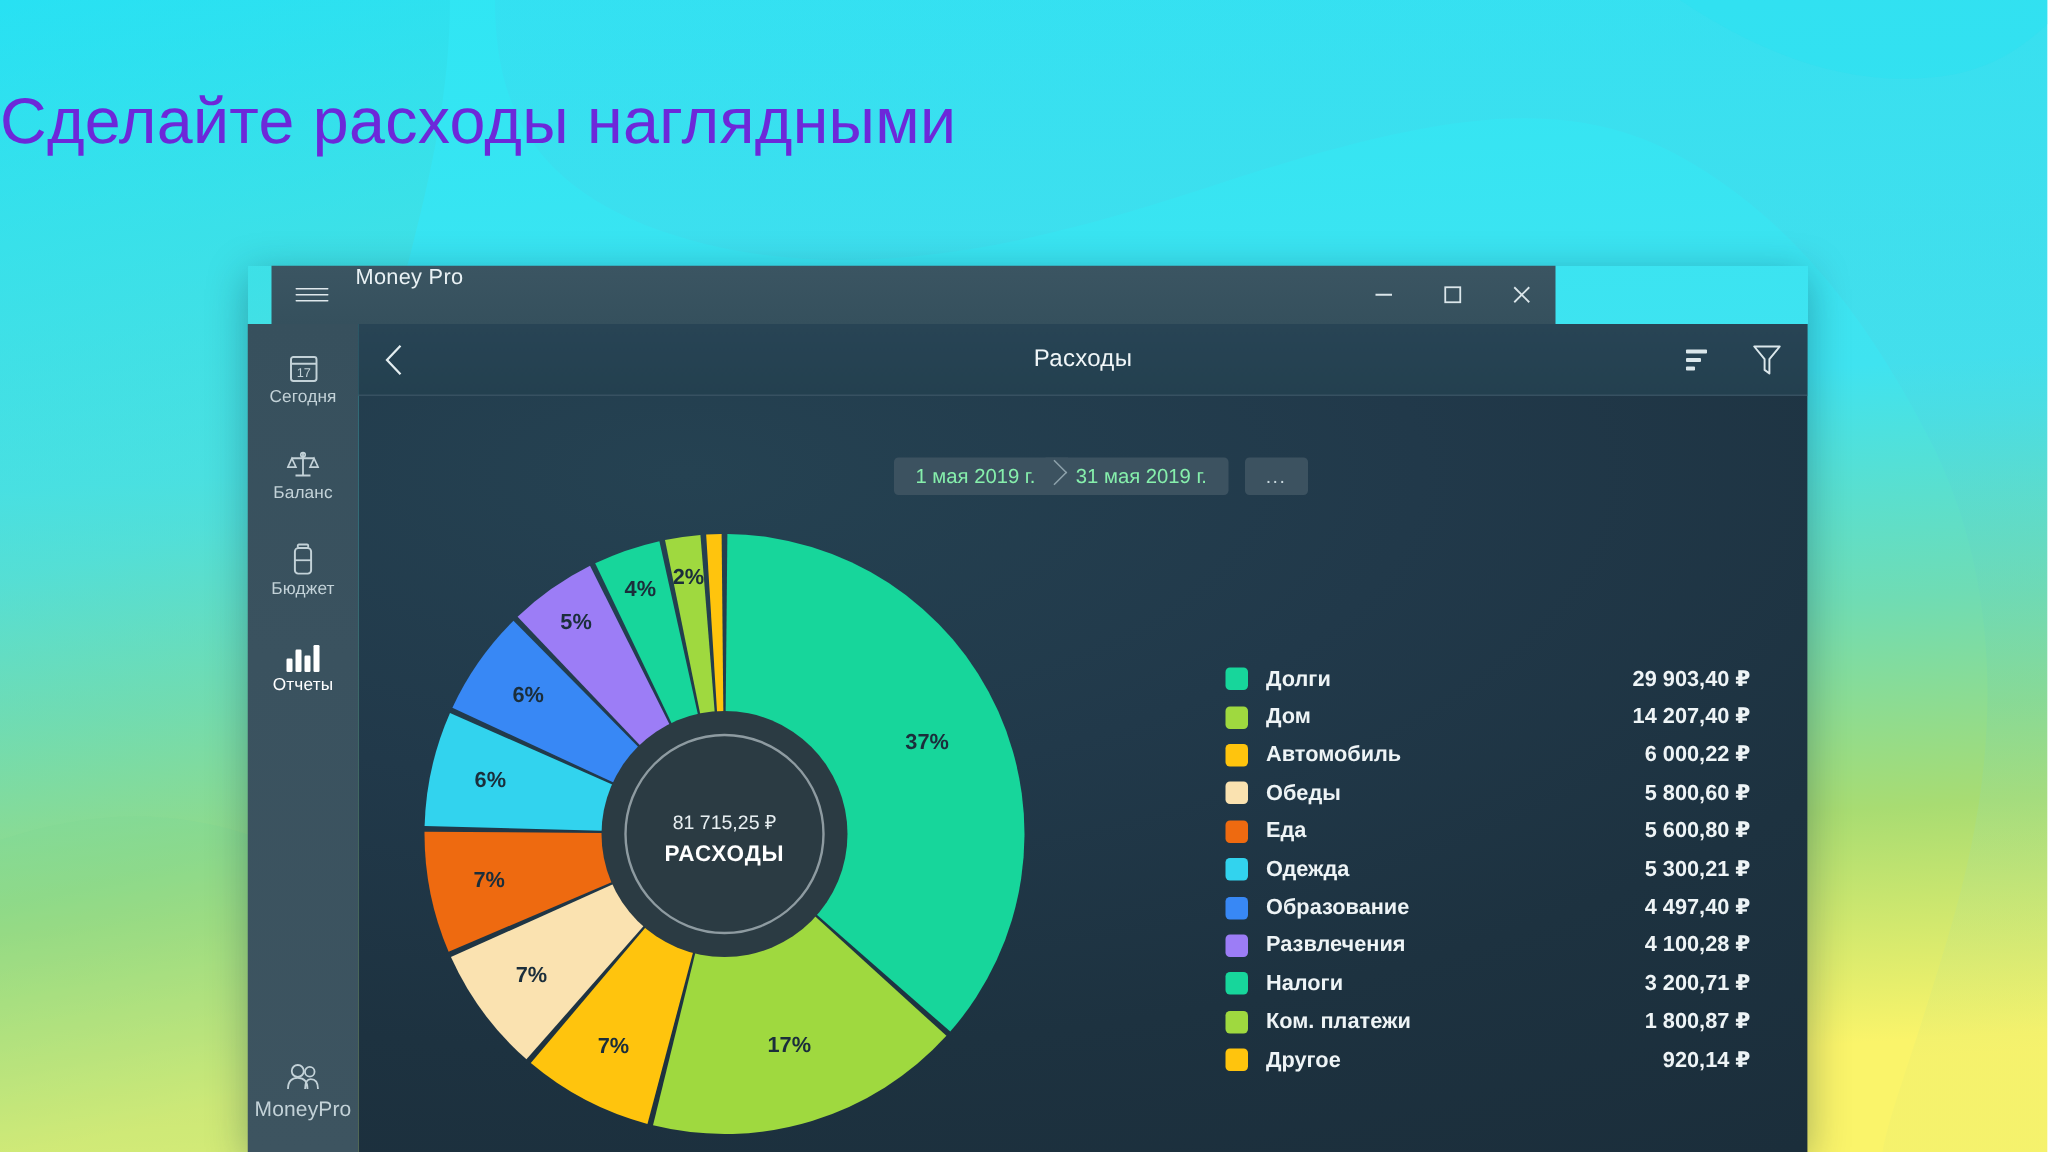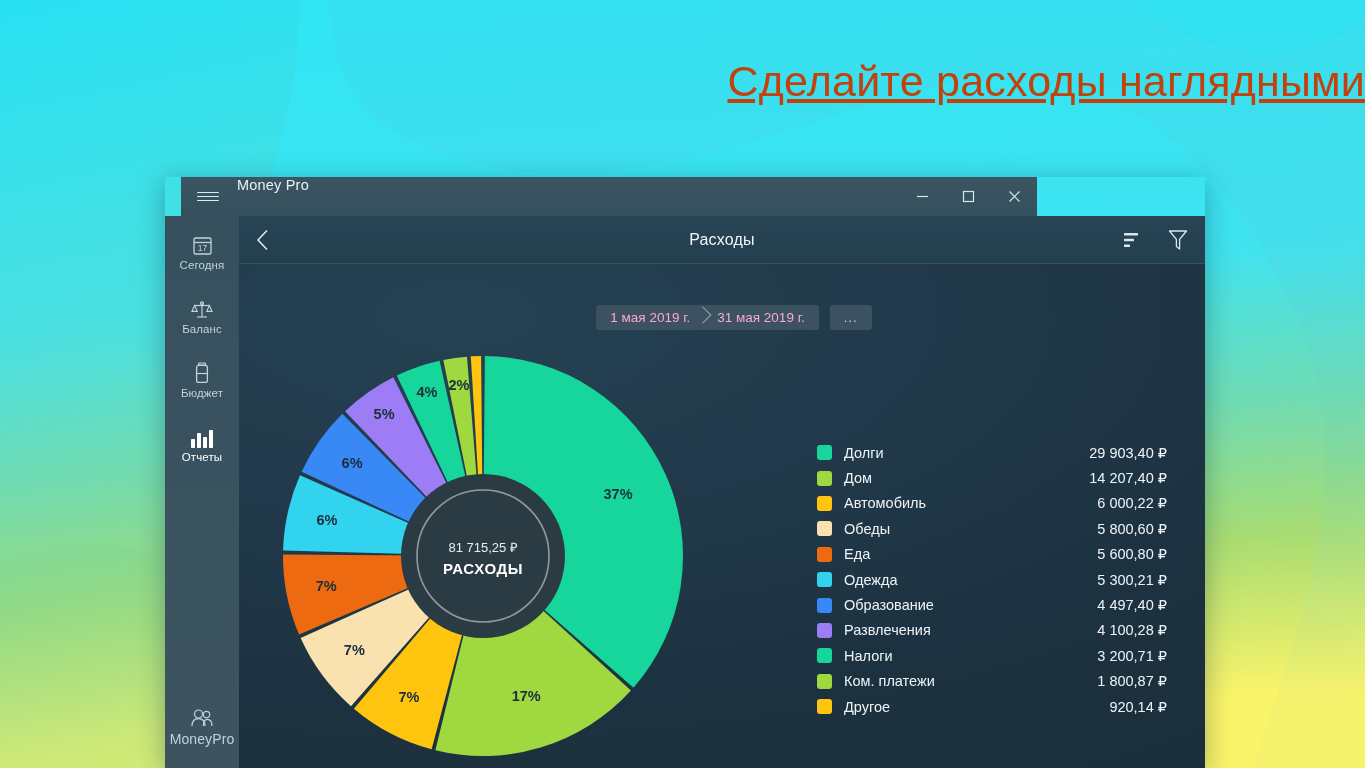--- a/index.html
+++ b/index.html
@@ -70,21 +70,21 @@
   #header-actions{position:absolute;right:12px;display:flex;align-items:center;gap:16px;}
   .hdr-ico{width:30px;height:30px;display:flex;align-items:center;justify-content:center;cursor:pointer;}
 
   
   #date-range{
     position:absolute;top:89px;left:0;right:0;display:flex;
     justify-content:center;align-items:center;gap:6px;
   }
   .seg-wrap{display:flex;align-items:stretch;}
   .seg{
-    background:#3c5260;color:#f9a8d4;font-size:13.5px;
+    background:#3c5260;color:#86efac;font-size:13.5px;
     height:25px;display:flex;align-items:center;cursor:pointer;
   }
   .seg.first{padding:0 22px 0 14px;border-radius:3px 0 0 3px;}
   .seg.second{padding:0 14px 0 20px;border-radius:0 3px 3px 0;margin-left:-14px;}
   .chev{
     position:relative;width:14px;height:25px;z-index:3;margin-left:-15px;
     pointer-events:none;
   }
   .chev::before{
     content:"";position:absolute;left:0;top:4px;width:11px;height:11px;
@@ -108,39 +108,39 @@
     font-family:"Liberation Sans",sans-serif;font-size:13px;fill:#e7eef1;
     text-anchor:middle;dominant-baseline:middle;
   }
   #center-caption{
     font-family:"Liberation Sans",sans-serif;font-size:15px;font-weight:bold;
     fill:#ffffff;text-anchor:middle;dominant-baseline:middle;letter-spacing:.6px;
   }
 
   
   #legend{
-    position:absolute;left:578px;top:224px;width:350px;
+    position:absolute;left:578px;top:224px;width:350px;font-weight:bold;
   }
   .legend-row{
     display:flex;align-items:center;height:25.4px;cursor:pointer;
   }
   .legend-swatch{
     width:15px;height:15px;border-radius:3px;flex:0 0 auto;margin-right:12px;
   }
   .legend-name{
     color:#eef4f6;font-size:14.5px;flex:1 1 auto;white-space:nowrap;
   }
   .legend-value{
     color:#eef4f6;font-size:14.5px;text-align:right;white-space:nowrap;
   }
 
   
   #hero-title{
-    position:absolute;left:0;right:0;top:57px;text-align:right;
-    font-size:43px;color:#c2410c;z-index:2;letter-spacing:.2px;text-decoration:underline;
+    position:absolute;left:0;right:0;top:57px;text-align:left;
+    font-size:43px;color:#6d28d9;z-index:2;letter-spacing:.2px;
   }
 </style>
 </head>
 <body>
 
 <div id="bg">
   <svg viewBox="0 0 1365 768" xmlns="http://www.w3.org/2000/svg">
     <defs>
       <linearGradient id="gmain" x1="0" y1="0" x2="0.12" y2="1">
         <stop offset="0%" stop-color="#2FE6F4"></stop>

